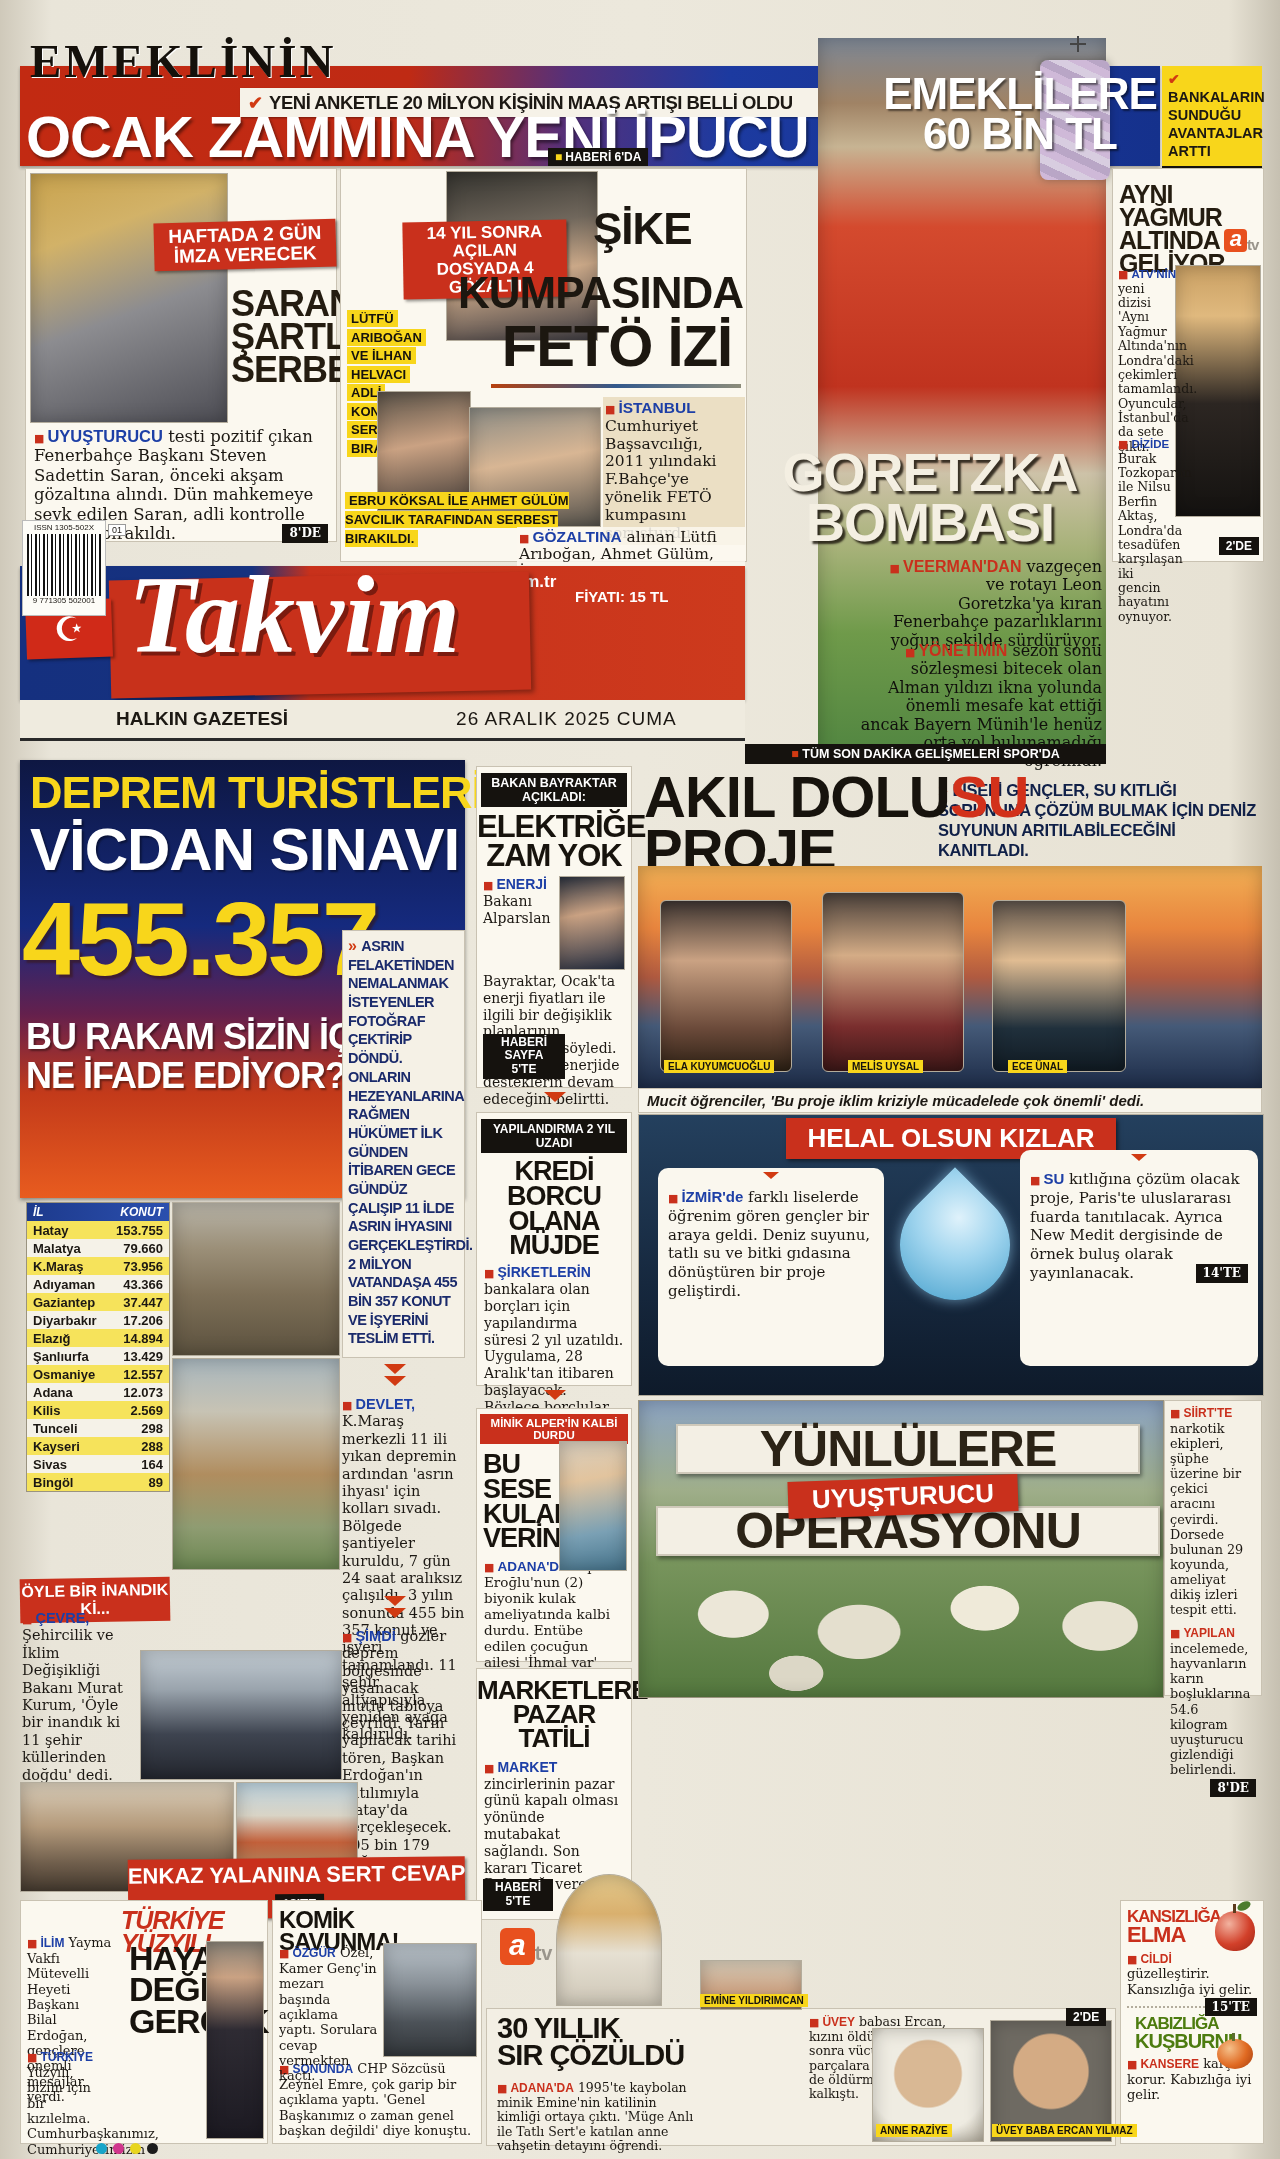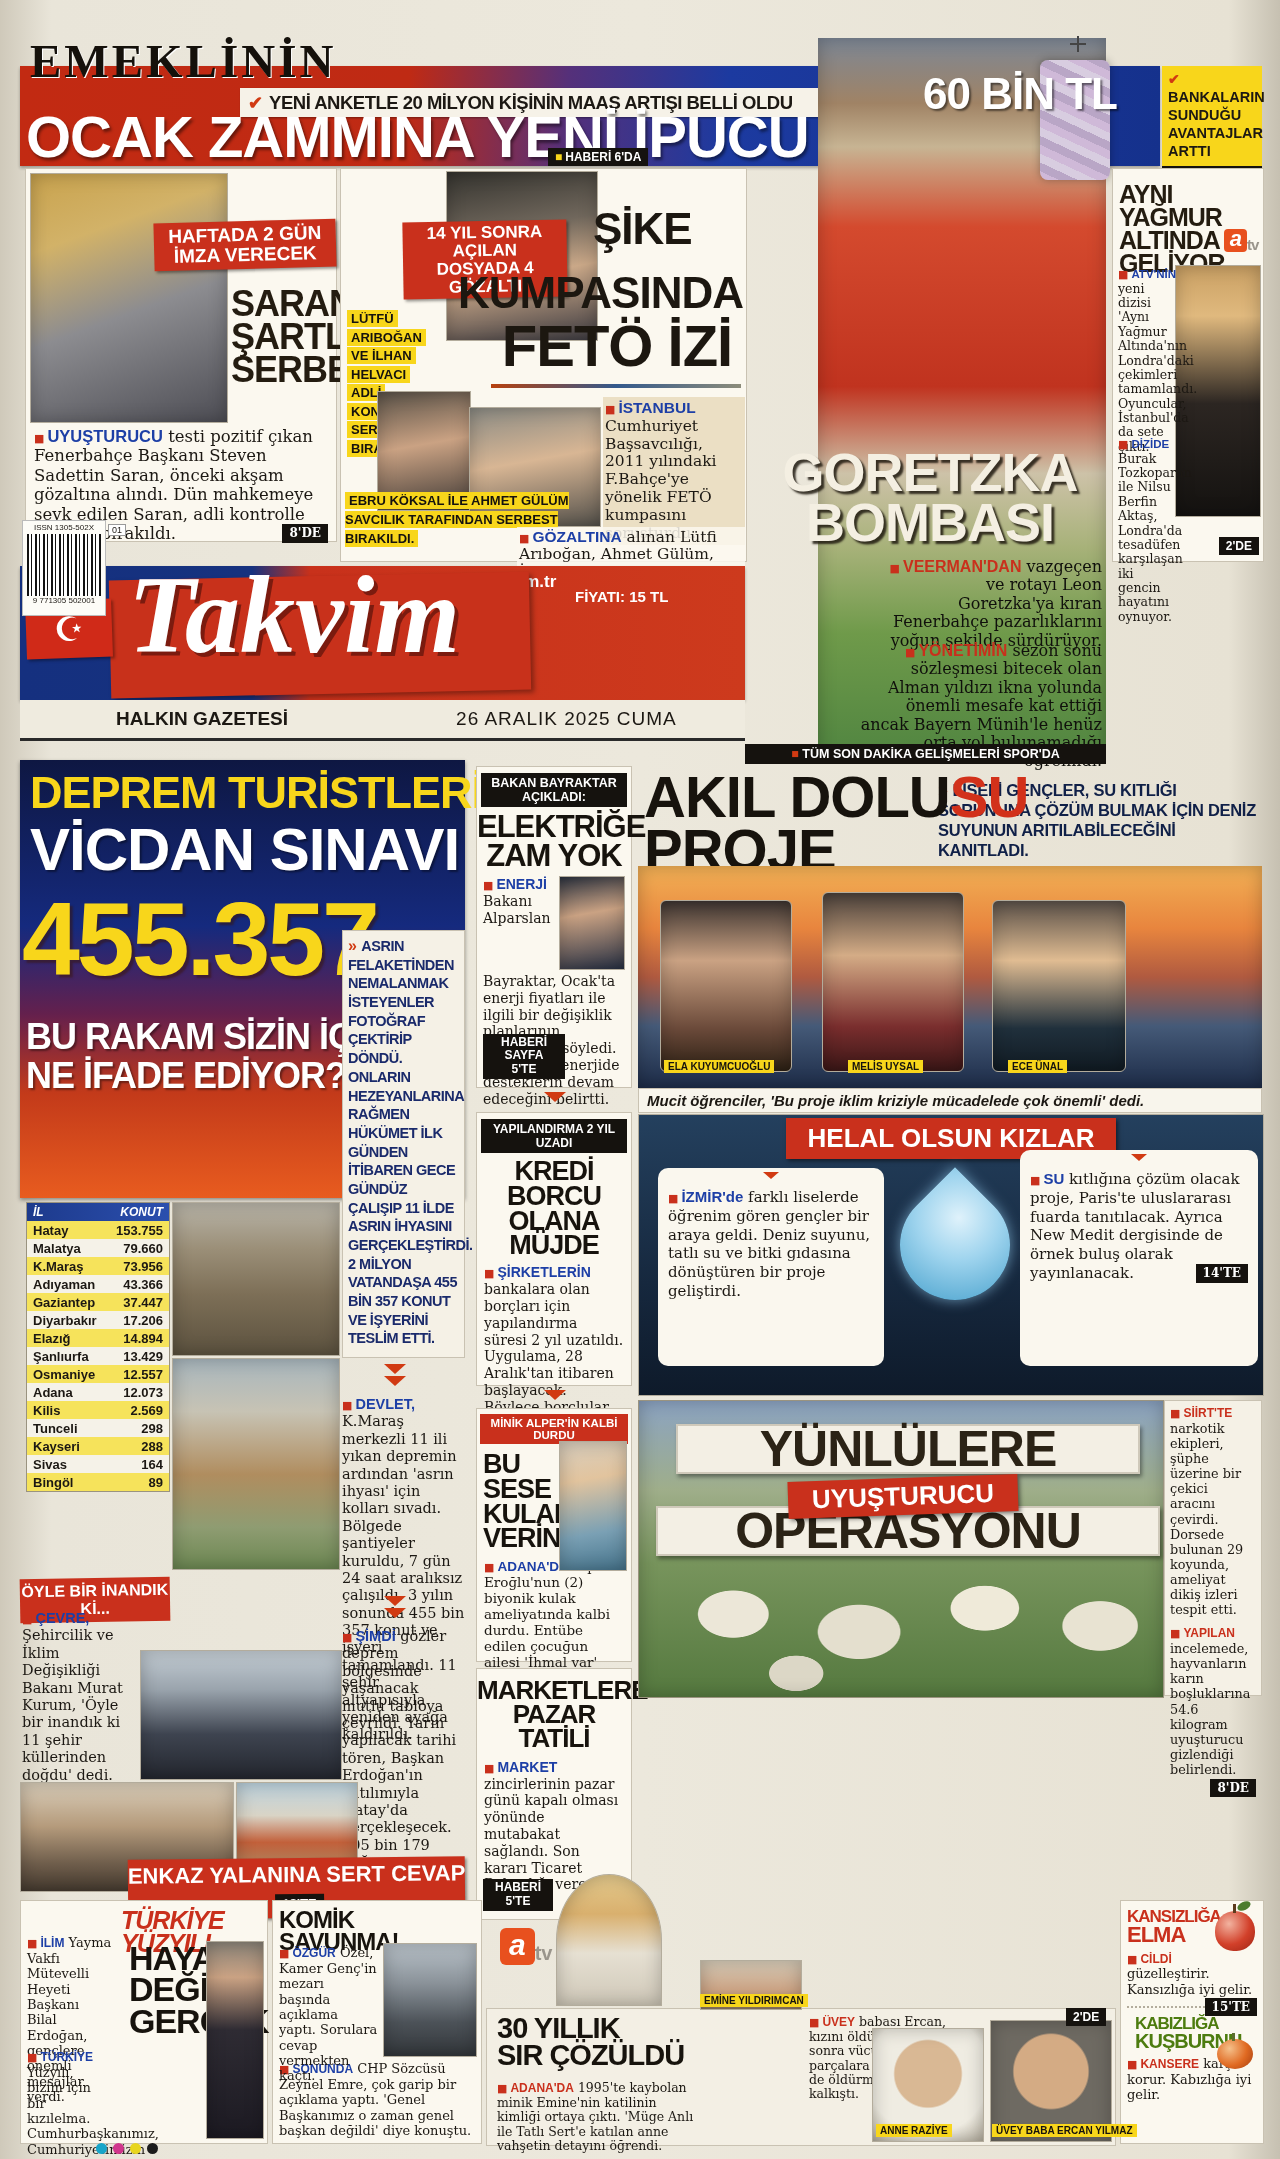--- a/index.html
+++ b/index.html
@@ -39,20 +39,21 @@
   <div class="a" style="left:548px;top:147px;">
     <span class="tag"><span style="color:#f8d61b;margin-right:3px;">■</span><span>HABERİ 6'DA</span></span>
   </div>
 
   <div class="ph" style="left:818px;top:38px;width:288px;height:726px;border:none;
        background:linear-gradient(180deg,#7d8795 0,#a08365 9%,#c7b493 15%,#d44a2e 26%,#c0331f 48%,#cdc2a8 60%,#a8b27a 70%,#6f9a4a 82%,#4f8440 100%);"></div>
   <div class="a" style="left:1040px;top:60px;width:70px;height:120px;background:
        repeating-linear-gradient(25deg,#cfb9d8 0 8px,#b9a6c6 8px 16px,#d8cde0 16px 24px);border-radius:8px;box-shadow:0 0 8px rgba(0,0,0,.3);"></div>
 
   <div class="a hl" style="left:880px;top:74px;width:280px;color:#fff;text-align:center;font-size:44px;text-shadow:2px 2px 2px rgba(0,0,0,.5);">
+    <div>EMEKLİLERE</div>
     <div>60 BİN TL</div>
   </div>
   <div class="a" style="left:1162px;top:66px;width:100px;height:100px;background:#f8d61b;padding:4px 6px;box-sizing:border-box;">
     <span style="color:#d13a12;font-weight:900;font-size:14px;">✔</span>
     <span style="font-weight:900;font-size:14.5px;line-height:1.05;display:inline;">BANKALARIN SUNDUĞU AVANTAJLAR ARTTI</span>
   </div>
   <div class="a" style="left:1162px;top:166px;width:100px;background:#15120e;text-align:center;padding:2px 0;">
     <span style="color:#f8d61b;font-weight:700;font-size:11.5px;"><span>■</span> <span>HABERİ 6'DA</span></span>
   </div>
 

